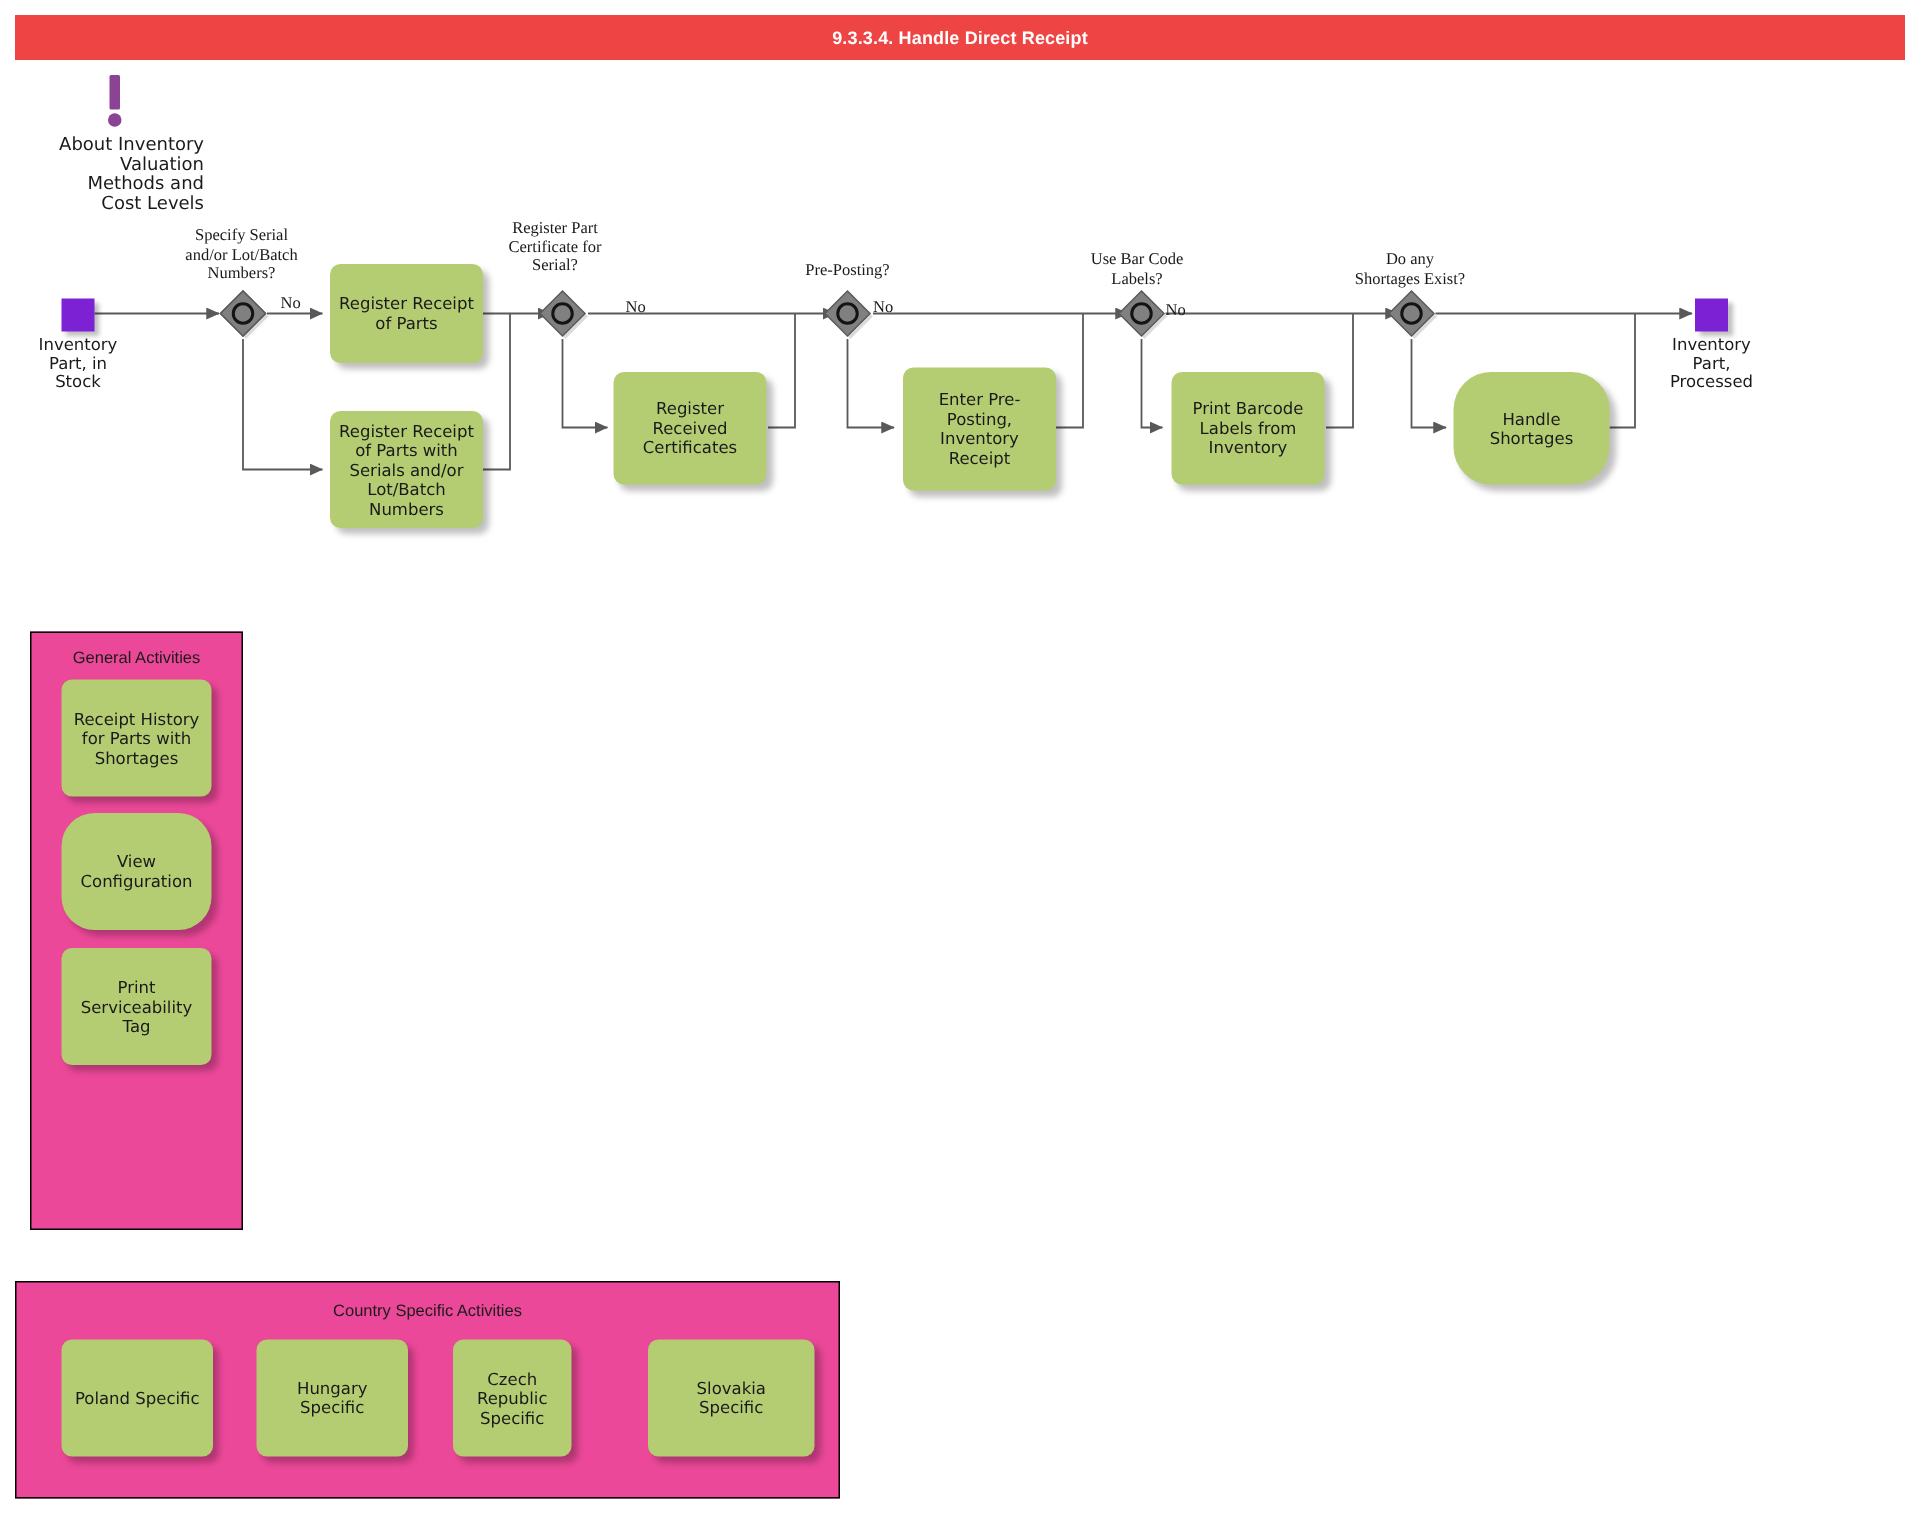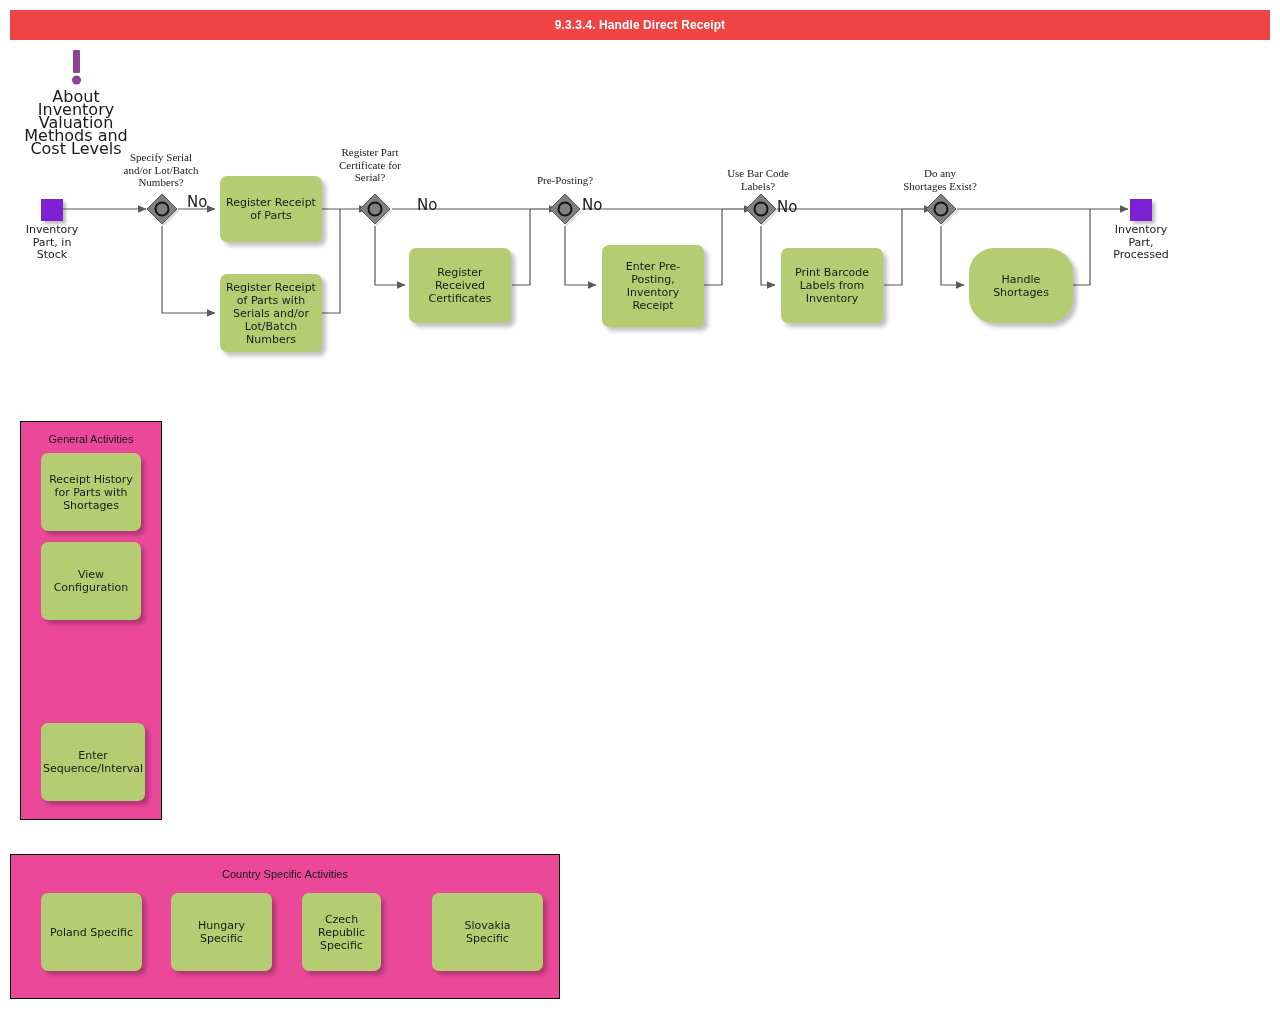--- a/index.html
+++ b/index.html
@@ -93,35 +93,36 @@
     font-size: 11px;
     line-height: 12.5px;
     color: #1a1a1a;
     white-space: pre-line;
     font-family: Liberation Serif, serif;
   }
 
   
   .edge-label {
     position: absolute;
-    font-size: 15px;
+    font-size: 11px;
     line-height: 12px;
     color: #1a1a1a;
+    font-family: Liberation Serif, serif;
   }
 
   
   .note-icon {
     position: absolute;
     width: 12px;
     height: 36px;
   }
   .note-label {
     position: absolute;
-    text-align: center;
-    font-size: 16px;
+    text-align: right;
+    font-size: 12px;
     line-height: 13px;
     color: #1a1a1a;
     white-space: pre-line;
   }
 
   
   .group-frame {
     position: absolute;
     border: 1px solid #000000;
     background: #ec4899;
@@ -296,24 +297,25 @@
 <div class="node terminator" style="left:1130px; top:199px;"></div>
 <div class="terminator-label" style="left:1096px; top:224px; width:90px;">Inventory
 Part,
 Processed</div>
 
 <div class="group-frame" style="left:20px; top:421px; width:142px; height:399px;">
   <div class="group-title" style="top:11px;">General Activities</div>
   <div class="node activity" style="left:20px; top:31px; width:100px; height:78px; white-space:pre-line;">Receipt History
 for Parts with
 Shortages</div>
-  <div class="node activity" style="left:20px; top:120px; width:100px; height:78px; white-space:pre-line;">View
+  <div class="node activity" style="left:20px; top:120px; width:100px; height:78px; white-space:pre-line;border-radius:22px;">View
 Configuration</div>
-  <div class="node activity" style="left:20px; top:301px; width:104px; height:78px; white-space:pre-line;">Enter
-Sequence/Interval</div>
+  <div class="node activity" style="left:20px; top:210px; width:100px; height:78px; white-space:pre-line;">Print
+Serviceability
+Tag</div>
 </div>
 
 <div class="group-frame" style="left:10px; top:854px; width:550px; height:145px;">
   <div class="group-title" style="top:13px;">Country Specific Activities</div>
   <div class="node activity" style="left:30px; top:38px; width:101px; height:78px; white-space:pre-line;">Poland Specific</div>
   <div class="node activity" style="left:160px; top:38px; width:101px; height:78px; white-space:pre-line;">Hungary Specific</div>
   <div class="node activity" style="left:291px; top:38px; width:79px; height:78px; white-space:pre-line;">Czech Republic
 Specific</div>
   <div class="node activity" style="left:421px; top:38px; width:111px; height:78px; white-space:pre-line;">Slovakia
 Specific</div>

